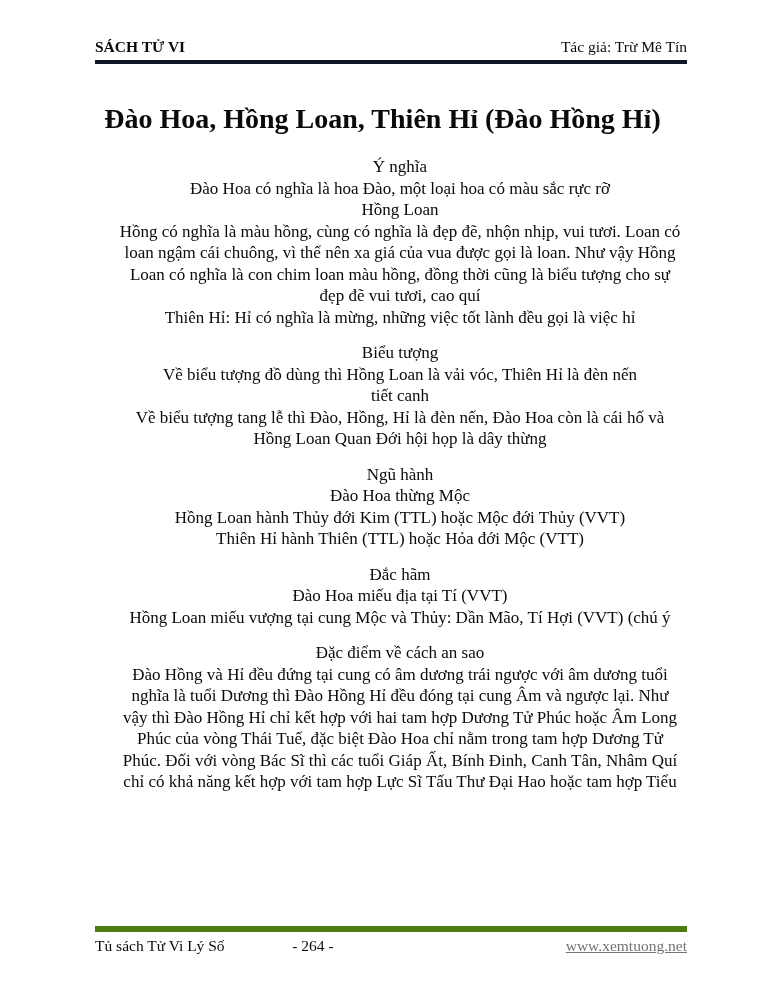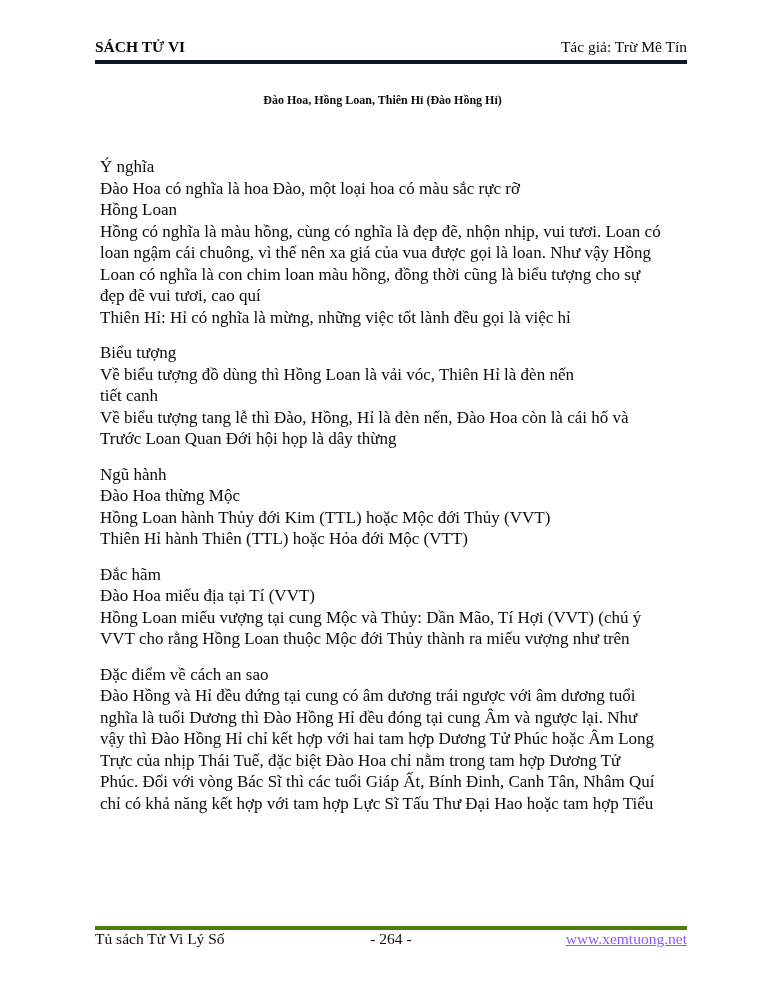--- a/index.html
+++ b/index.html
@@ -31,51 +31,53 @@
   .header-left {
     font-weight: bold;
     font-size: 15.5px;
   }
   .header-right {
     font-size: 15.5px;
   }
   .doc-title {
     position: absolute;
     left: 0;
-    top: 93px;
+    top: 103px;
     width: 100%;
     text-align: center;
     font-weight: bold;
-    font-size: 12px;
+    font-size: 28px;
   }
   .body-content {
     position: absolute;
     left: 100px;
     top: 156px;
     width: 600px;
     font-size: 17px;
     line-height: 21.5px;
   }
   .paragraph {
     margin: 0 0 14px 0;
   }
   .line {
     white-space: nowrap;
+    text-align: center;
   }
   .footer {
     position: absolute;
     left: 95px;
     right: 78px;
     top: 926px;
-    border-top: 4px solid #4d7c0f;
+    border-top: 6px solid #4d7c0f;
+    padding-top: 5px;
     display: flex;
     font-size: 15.5px;
   }
   .footer > div { flex: 1; }
-  .footer-center { text-align: center; }
+  .footer-center { }
   .footer-right { text-align: right; }
   .footer-link {
     text-decoration: underline;
     cursor: pointer;
   }
 </style>
 </head>
 <body>
 
 <div class="page">
@@ -96,46 +98,45 @@
         <div class="line">loan ngậm cái chuông, vì thế nên xa giá của vua được gọi là loan. Như vậy Hồng</div>
         <div class="line">Loan có nghĩa là con chim loan màu hồng, đồng thời cũng là biểu tượng cho sự</div>
         <div class="line">đẹp đẽ vui tươi, cao quí</div>
         <div class="line">Thiên Hỉ: Hỉ có nghĩa là mừng, những việc tốt lành đều gọi là việc hỉ</div>
       </div>
       <div class="paragraph">
         <div class="line">Biểu tượng</div>
         <div class="line">Về biểu tượng đồ dùng thì Hồng Loan là vải vóc, Thiên Hỉ là đèn nến</div>
         <div class="line">tiết canh</div>
         <div class="line">Về biểu tượng tang lễ thì Đào, Hồng, Hỉ là đèn nến, Đào Hoa còn là cái hố và</div>
-        <div class="line">Trước Loan Quan Đới hội họp là dây thừng</div>
+        <div class="line">Hồng Loan Quan Đới hội họp là dây thừng</div>
       </div>
       <div class="paragraph">
         <div class="line">Ngũ hành</div>
         <div class="line">Đào Hoa thừng Mộc</div>
         <div class="line">Hồng Loan hành Thủy đới Kim (TTL) hoặc Mộc đới Thủy (VVT)</div>
         <div class="line">Thiên Hỉ hành Thiên (TTL) hoặc Hỏa đới Mộc (VTT)</div>
       </div>
       <div class="paragraph">
         <div class="line">Đắc hãm</div>
         <div class="line">Đào Hoa miếu địa tại Tí (VVT)</div>
         <div class="line">Hồng Loan miếu vượng tại cung Mộc và Thủy: Dần Mão, Tí Hợi (VVT) (chú ý</div>
-        <div class="line">VVT cho rằng Hồng Loan thuộc Mộc đới Thủy thành ra miếu vượng như trên</div>
       </div>
       <div class="paragraph">
         <div class="line">Đặc điểm về cách an sao</div>
         <div class="line">Đào Hồng và Hỉ đều đứng tại cung có âm dương trái ngược với âm dương tuổi</div>
         <div class="line">nghĩa là tuổi Dương thì Đào Hồng Hỉ đều đóng tại cung Âm và ngược lại. Như</div>
         <div class="line">vậy thì Đào Hồng Hỉ chỉ kết hợp với hai tam hợp Dương Tử Phúc hoặc Âm Long</div>
-        <div class="line">Trực của nhịp Thái Tuế, đặc biệt Đào Hoa chỉ nằm trong tam hợp Dương Tử</div>
+        <div class="line">Phúc của vòng Thái Tuế, đặc biệt Đào Hoa chỉ nằm trong tam hợp Dương Tử</div>
         <div class="line">Phúc. Đối với vòng Bác Sĩ thì các tuổi Giáp Ất, Bính Đinh, Canh Tân, Nhâm Quí</div>
         <div class="line">chỉ có khả năng kết hợp với tam hợp Lực Sĩ Tấu Thư Đại Hao hoặc tam hợp Tiểu</div>
       </div>
     </div>
 
   <div class="footer">
     <div class="footer-left">Tủ sách Tử Vi Lý Số</div>
     <div class="footer-center">- 264 -</div>
     <div class="footer-right">
-      <span class="footer-link" style="color: #8b5cf6;">www.xemtuong.net</span>
+      <span class="footer-link" style="color: #737373;">www.xemtuong.net</span>
     </div>
   </div>
 
 </div>
 
 </body></html>

